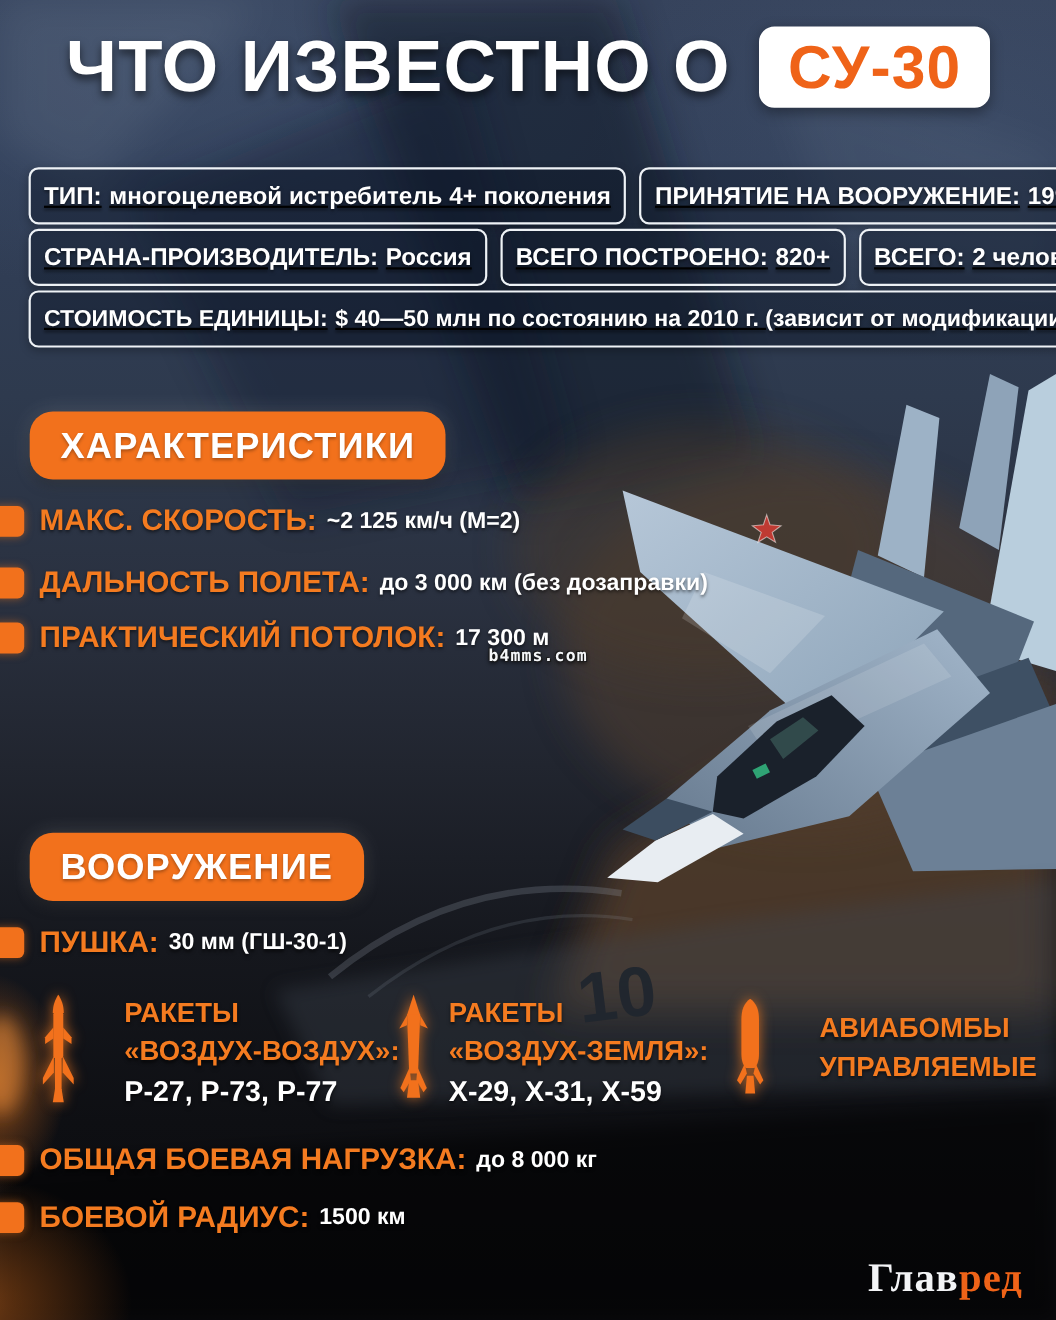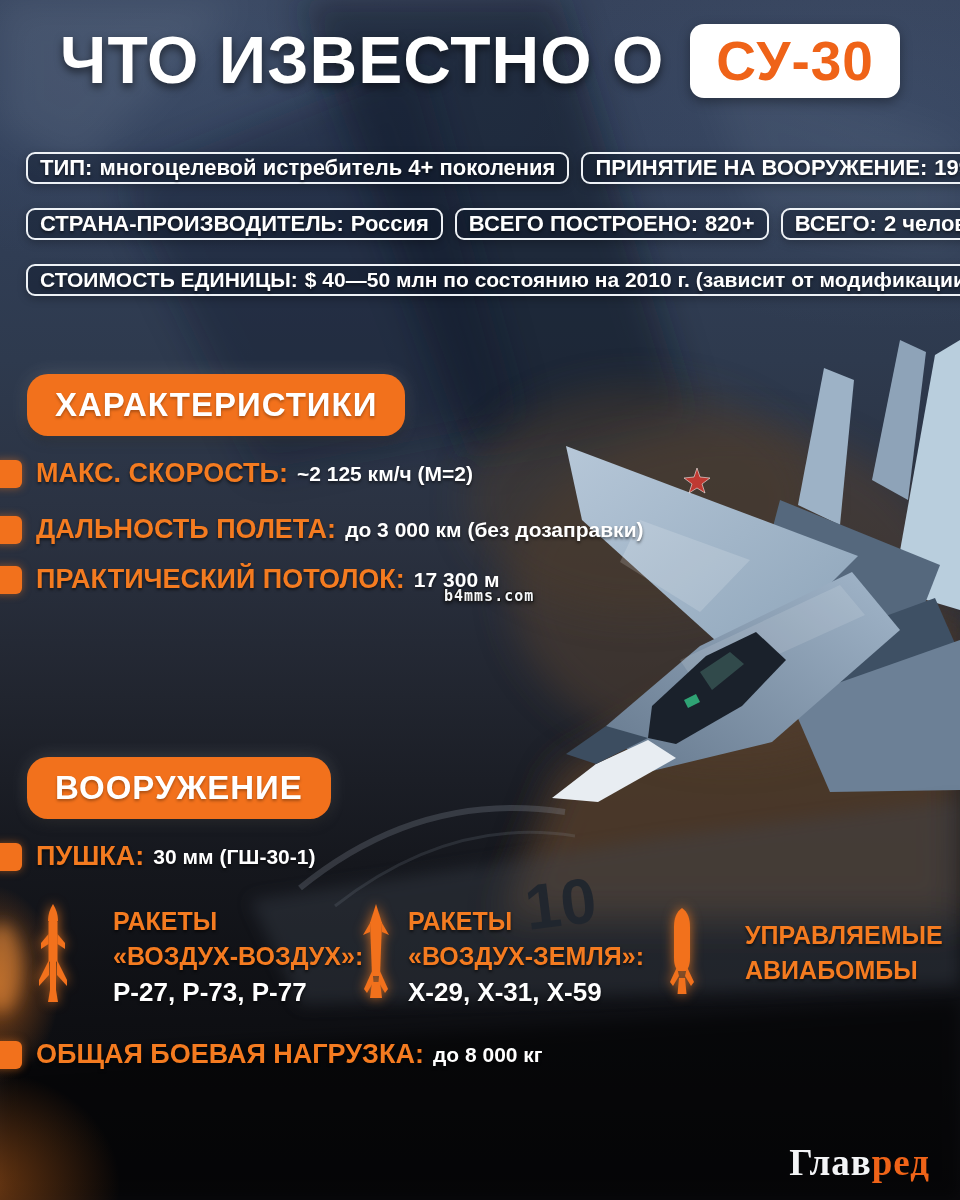--- a/index.html
+++ b/index.html
@@ -15,23 +15,23 @@
 
   
   .title-row{position:absolute;top:22px;left:0;right:0;display:flex;justify-content:center;align-items:flex-end;gap:26px;z-index:5;}
   .title-text{font-size:66px;font-weight:bold;color:#fff;letter-spacing:1px;text-shadow:0 4px 8px rgba(0,0,0,.55);}
   .model-box{background:#fff;border-radius:14px;padding:5px 26px;box-shadow:0 4px 12px rgba(0,0,0,.35);}
   .model-box .model-txt{font-size:55px;font-weight:bold;color:#EF6318;letter-spacing:1px;}
 
   
   .pill-row{position:absolute;left:26px;right:26px;display:flex;gap:12px;z-index:5;}
   .row1{top:152px}.row2{top:208px}.row3{top:264px}
-  .pill{flex:1 1 auto;height:32px;display:flex;align-items:center;justify-content:center;gap:7px;
+  .pill{flex:1 1 auto;height:52px;display:flex;align-items:center;justify-content:center;gap:7px;
     background:rgba(12,22,38,.42);border:2px solid #eef2f6;border-radius:9px;white-space:nowrap;
-    padding:0 12px;box-shadow:0 3px 8px rgba(0,0,0,.25);box-sizing:border-box;}
+    padding:0 12px;box-shadow:0 3px 8px rgba(0,0,0,.25);box-sizing:border-box;text-decoration:underline;}
   .pill .lbl,.pill .val{font-size:22px;font-weight:bold;color:#fff;text-shadow:0 2px 3px rgba(0,0,0,.5);}
   .row3 .lbl,.row3 .val{font-size:21px;}
 
   
   .badge{position:absolute;left:27px;background:#F2711C;color:#fff;font-size:33px;font-weight:bold;
     letter-spacing:1px;padding:12px 28px;border-radius:21px;z-index:5;
     box-shadow:0 0 18px rgba(255,255,255,.16),0 5px 12px rgba(0,0,0,.4);text-shadow:0 2px 3px rgba(0,0,0,.3);}
   .badge-char{top:374px}.badge-arm{top:757px}
 
   
@@ -237,30 +237,35 @@
   <div class="mcol mcol-gb">
     <svg class="micon" width="28" height="88" viewBox="0 0 28 88">
       <g fill="#F2711C">
         <path d="M14 0 C20 4 22 11 22 19 L22 50 C22 57 20 61 18 63 L10 63 C8 61 6 57 6 50 L6 19 C6 11 8 4 14 0 Z"></path>
         <path d="M9 59 L2 74 L5 78 L11 68 Z"></path>
           <path d="M19 59 L26 74 L23 78 L17 68 Z"></path>
         <path d="M11 70 L17 70 L18.5 86 L9.5 86 Z"></path>
       </g>
     </svg>
     <div class="mtext">
+      <div class="t">АВИАБОМБЫ</div>
       <div class="t">УПРАВЛЯЕМЫЕ</div>
-      <div class="t">АВИАБОМБЫ</div>
       <div class="v"></div>
     </div>
   </div>
 
   <div class="spec spec-payload">
     <span class="bullet"></span>
     <span class="lbl">ОБЩАЯ БОЕВАЯ НАГРУЗКА:</span>
     <span class="val">до 8 000 кг</span>
+  </div>
+  <div class="spec spec-radius">
+    <span class="bullet"></span>
+    <span class="lbl">БОЕВОЙ РАДИУС:</span>
+    <span class="val">1500 км</span>
   </div>
 
   <div class="watermark">b4mms.com</div>
   <div class="logo">
     <span class="w">Глав</span><span class="o">ред</span>
   </div>
 
 </div>
 
 </body></html>

